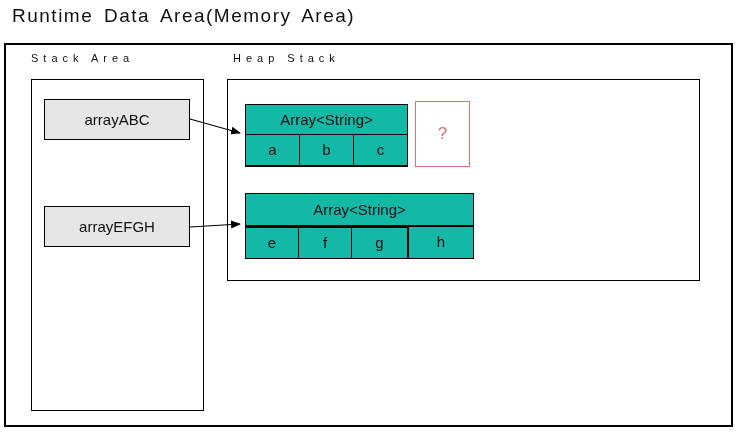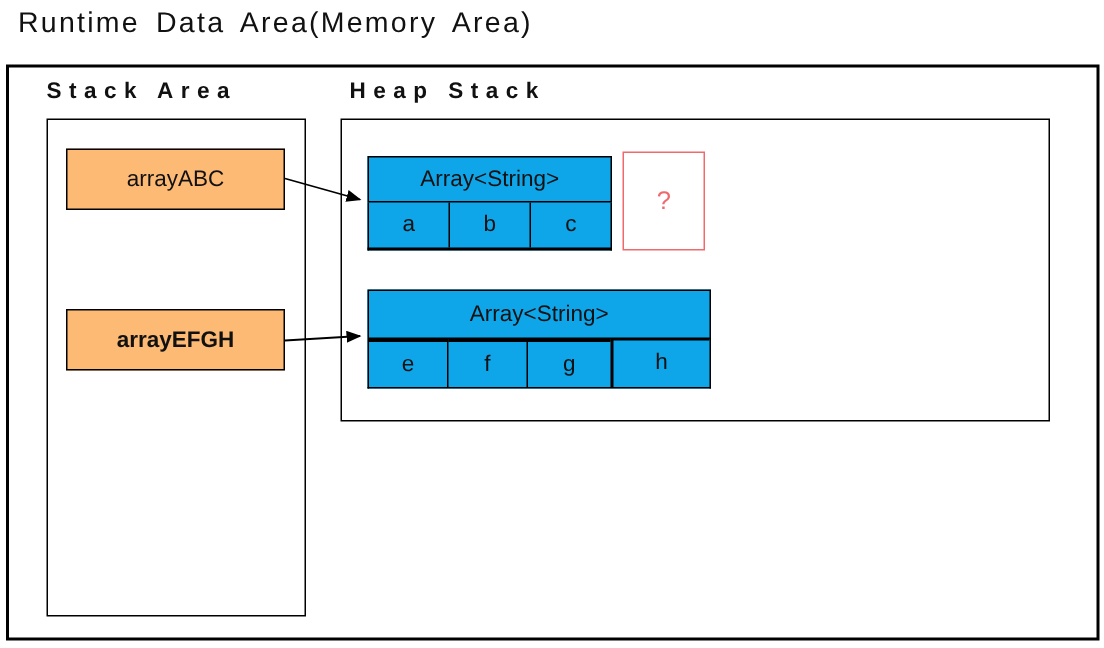--- a/index.html
+++ b/index.html
@@ -14,42 +14,42 @@
     left:12px;top:5px;font-size:19px;font-weight:400;
     letter-spacing:1.5px;word-spacing:4px;white-space:nowrap;
   }
 
   #outer-frame{
     left:4px;top:43px;width:729px;height:384px;
     border:2px solid var(--line,#000);
   }
 
   .area-label{
-    font-size:15px;font-weight:700;letter-spacing:5px;white-space:nowrap;
+    font-size:11px;font-weight:400;letter-spacing:5px;white-space:nowrap;
   }
   #stack-label{left:31px;top:52px;}
   #heap-label{left:233px;top:52px;}
 
   #stack-box{
     left:31px;top:79px;width:173px;height:332px;
     border:1px solid var(--line,#000);background:#fff;
   }
   #heap-box{
     left:227px;top:79px;width:473px;height:202px;
     border:1px solid var(--line,#000);background:#fff;
   }
 
   .frame{
     width:146px;height:41px;border:1px solid var(--line,#000);
-    text-align:center;line-height:39px;font-size:15px;background:#fdba74;
+    text-align:center;line-height:39px;font-size:15px;background:#e5e5e5;
   }
   #frame-abc{left:44px;top:99px;}
-  #frame-efgh{left:44px;top:206px;font-weight:bold;}
+  #frame-efgh{left:44px;top:206px;}
 
-  .harray{background:#0ea5e9;}
+  .harray{background:#14b8a6;}
   .harray .hdr{
     box-sizing:border-box;border:1px solid var(--line,#000);
     text-align:center;font-size:15px;
   }
   .harray .cells{display:flex;box-sizing:border-box;
     border:1px solid var(--line,#000);border-top:none;}
   .harray .cell{
     box-sizing:border-box;text-align:center;font-size:15px;
     border-right:1px solid var(--line,#000);
   }

